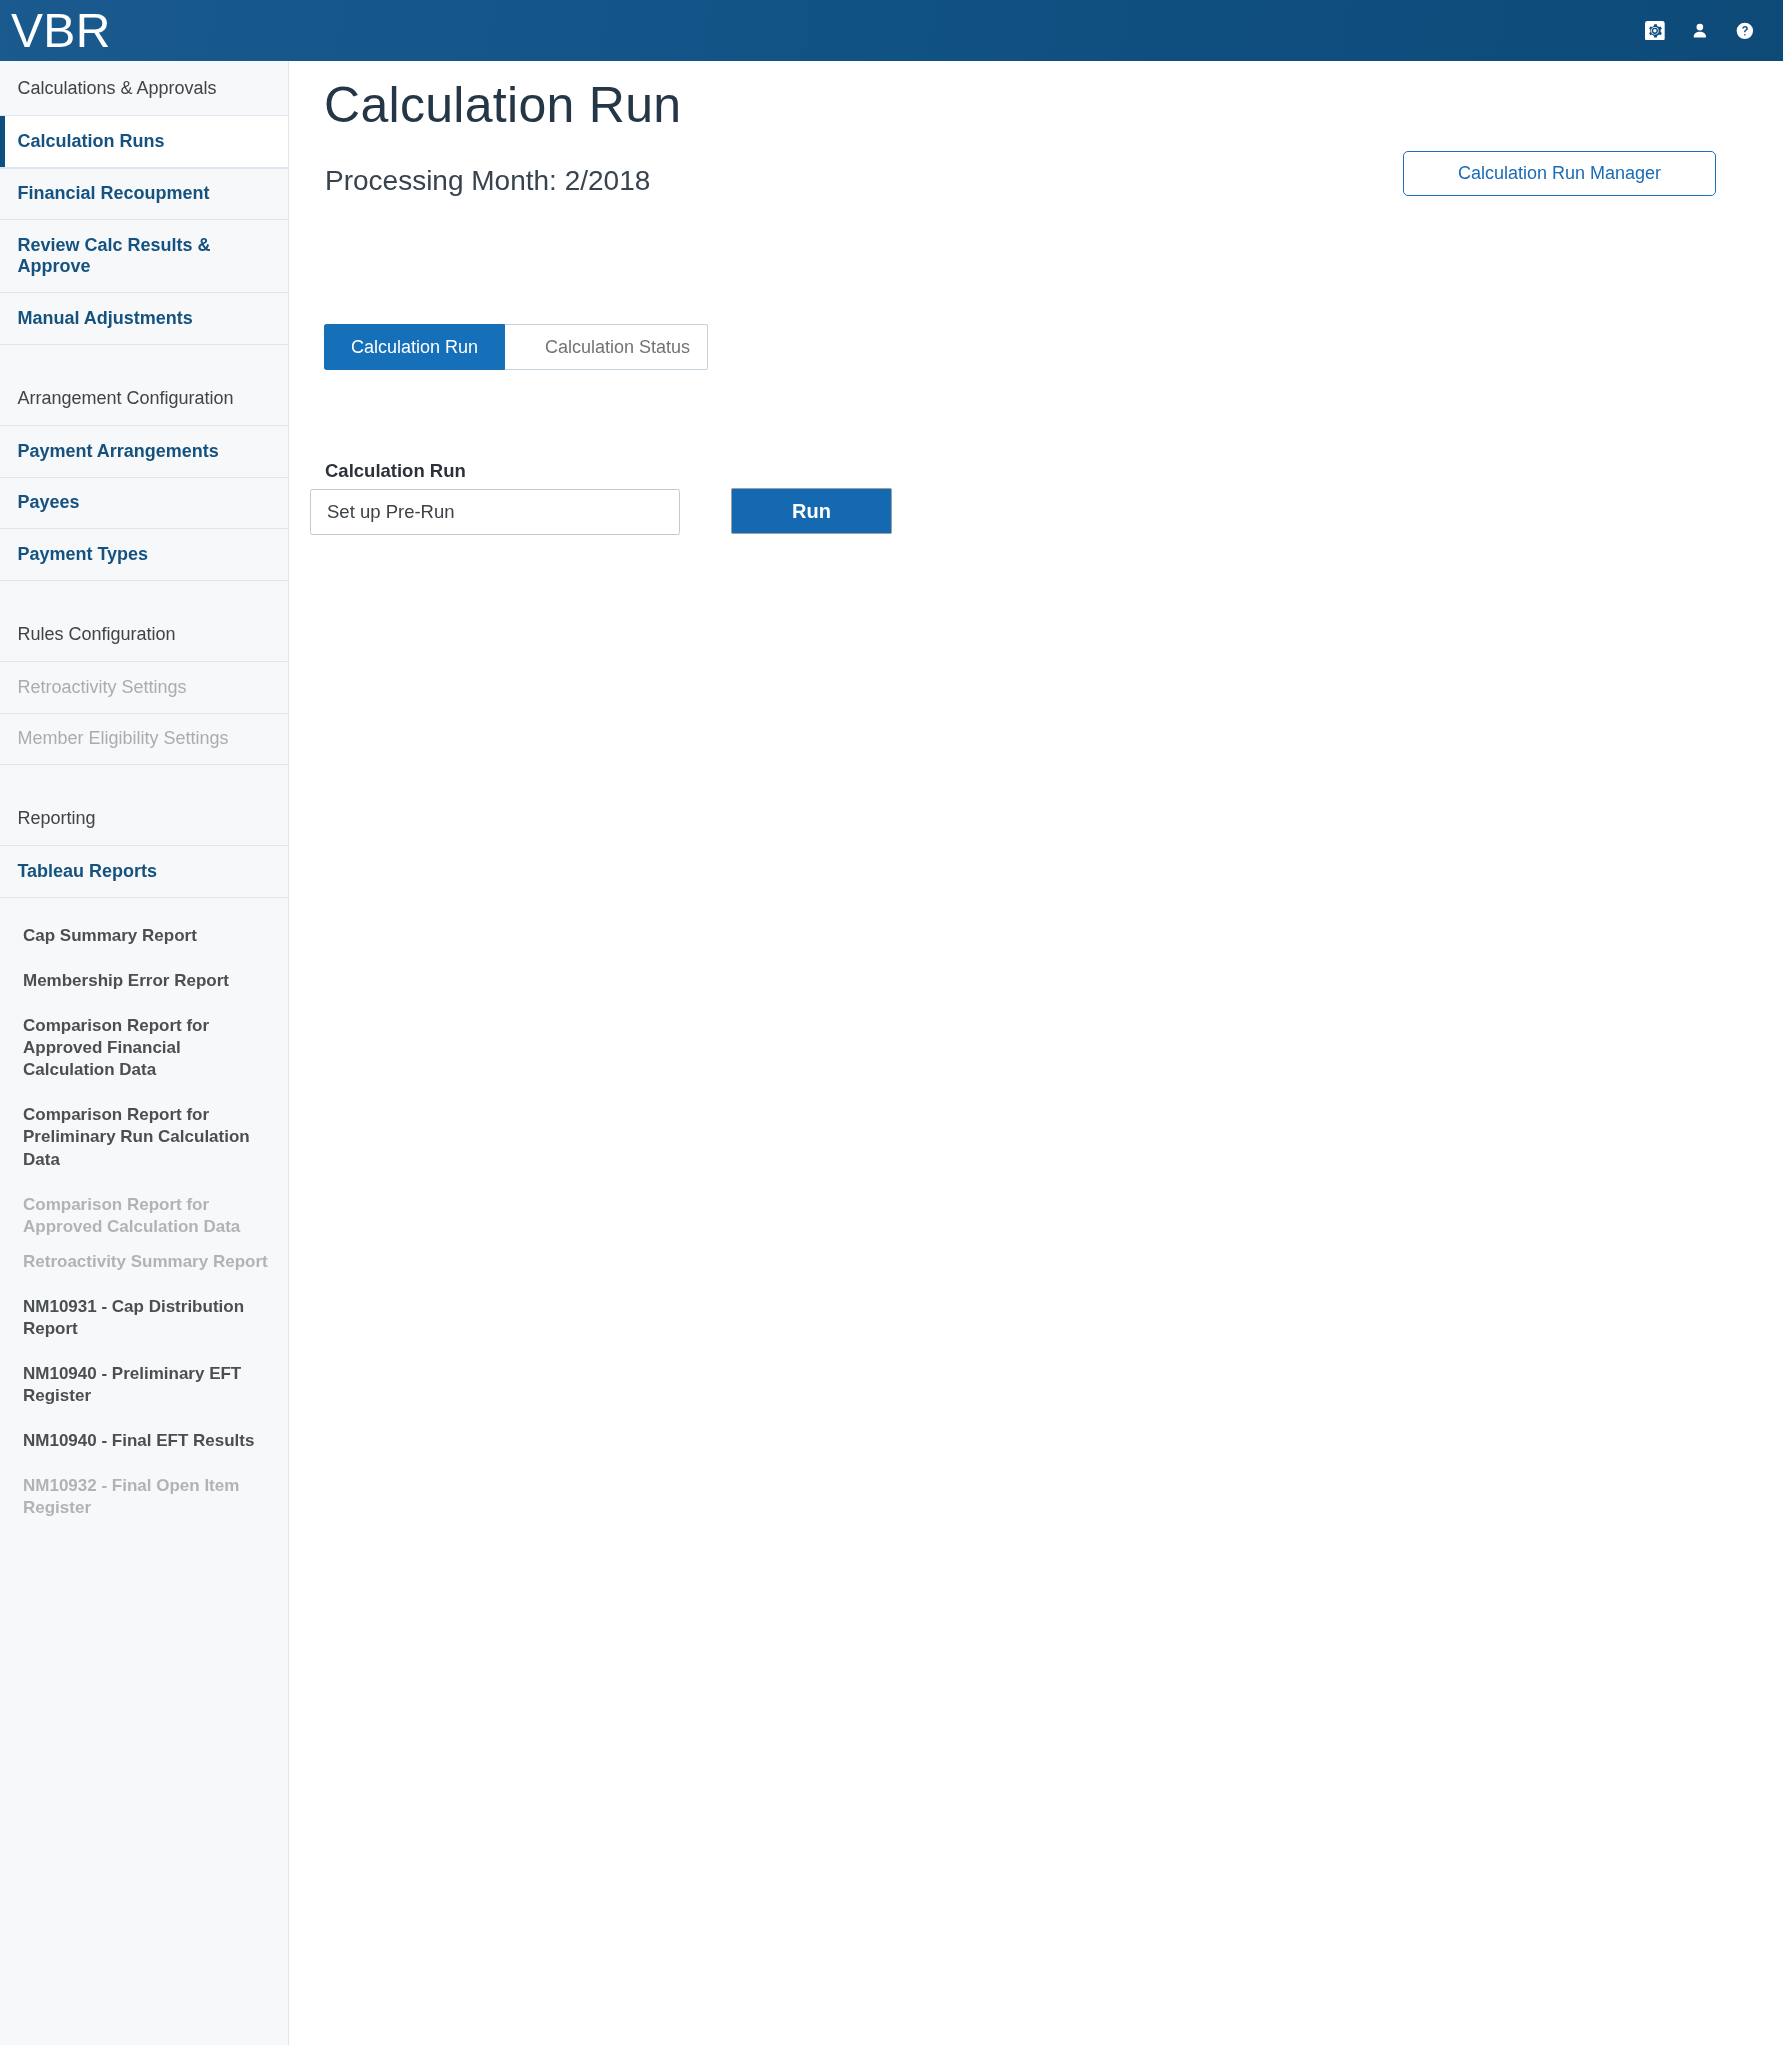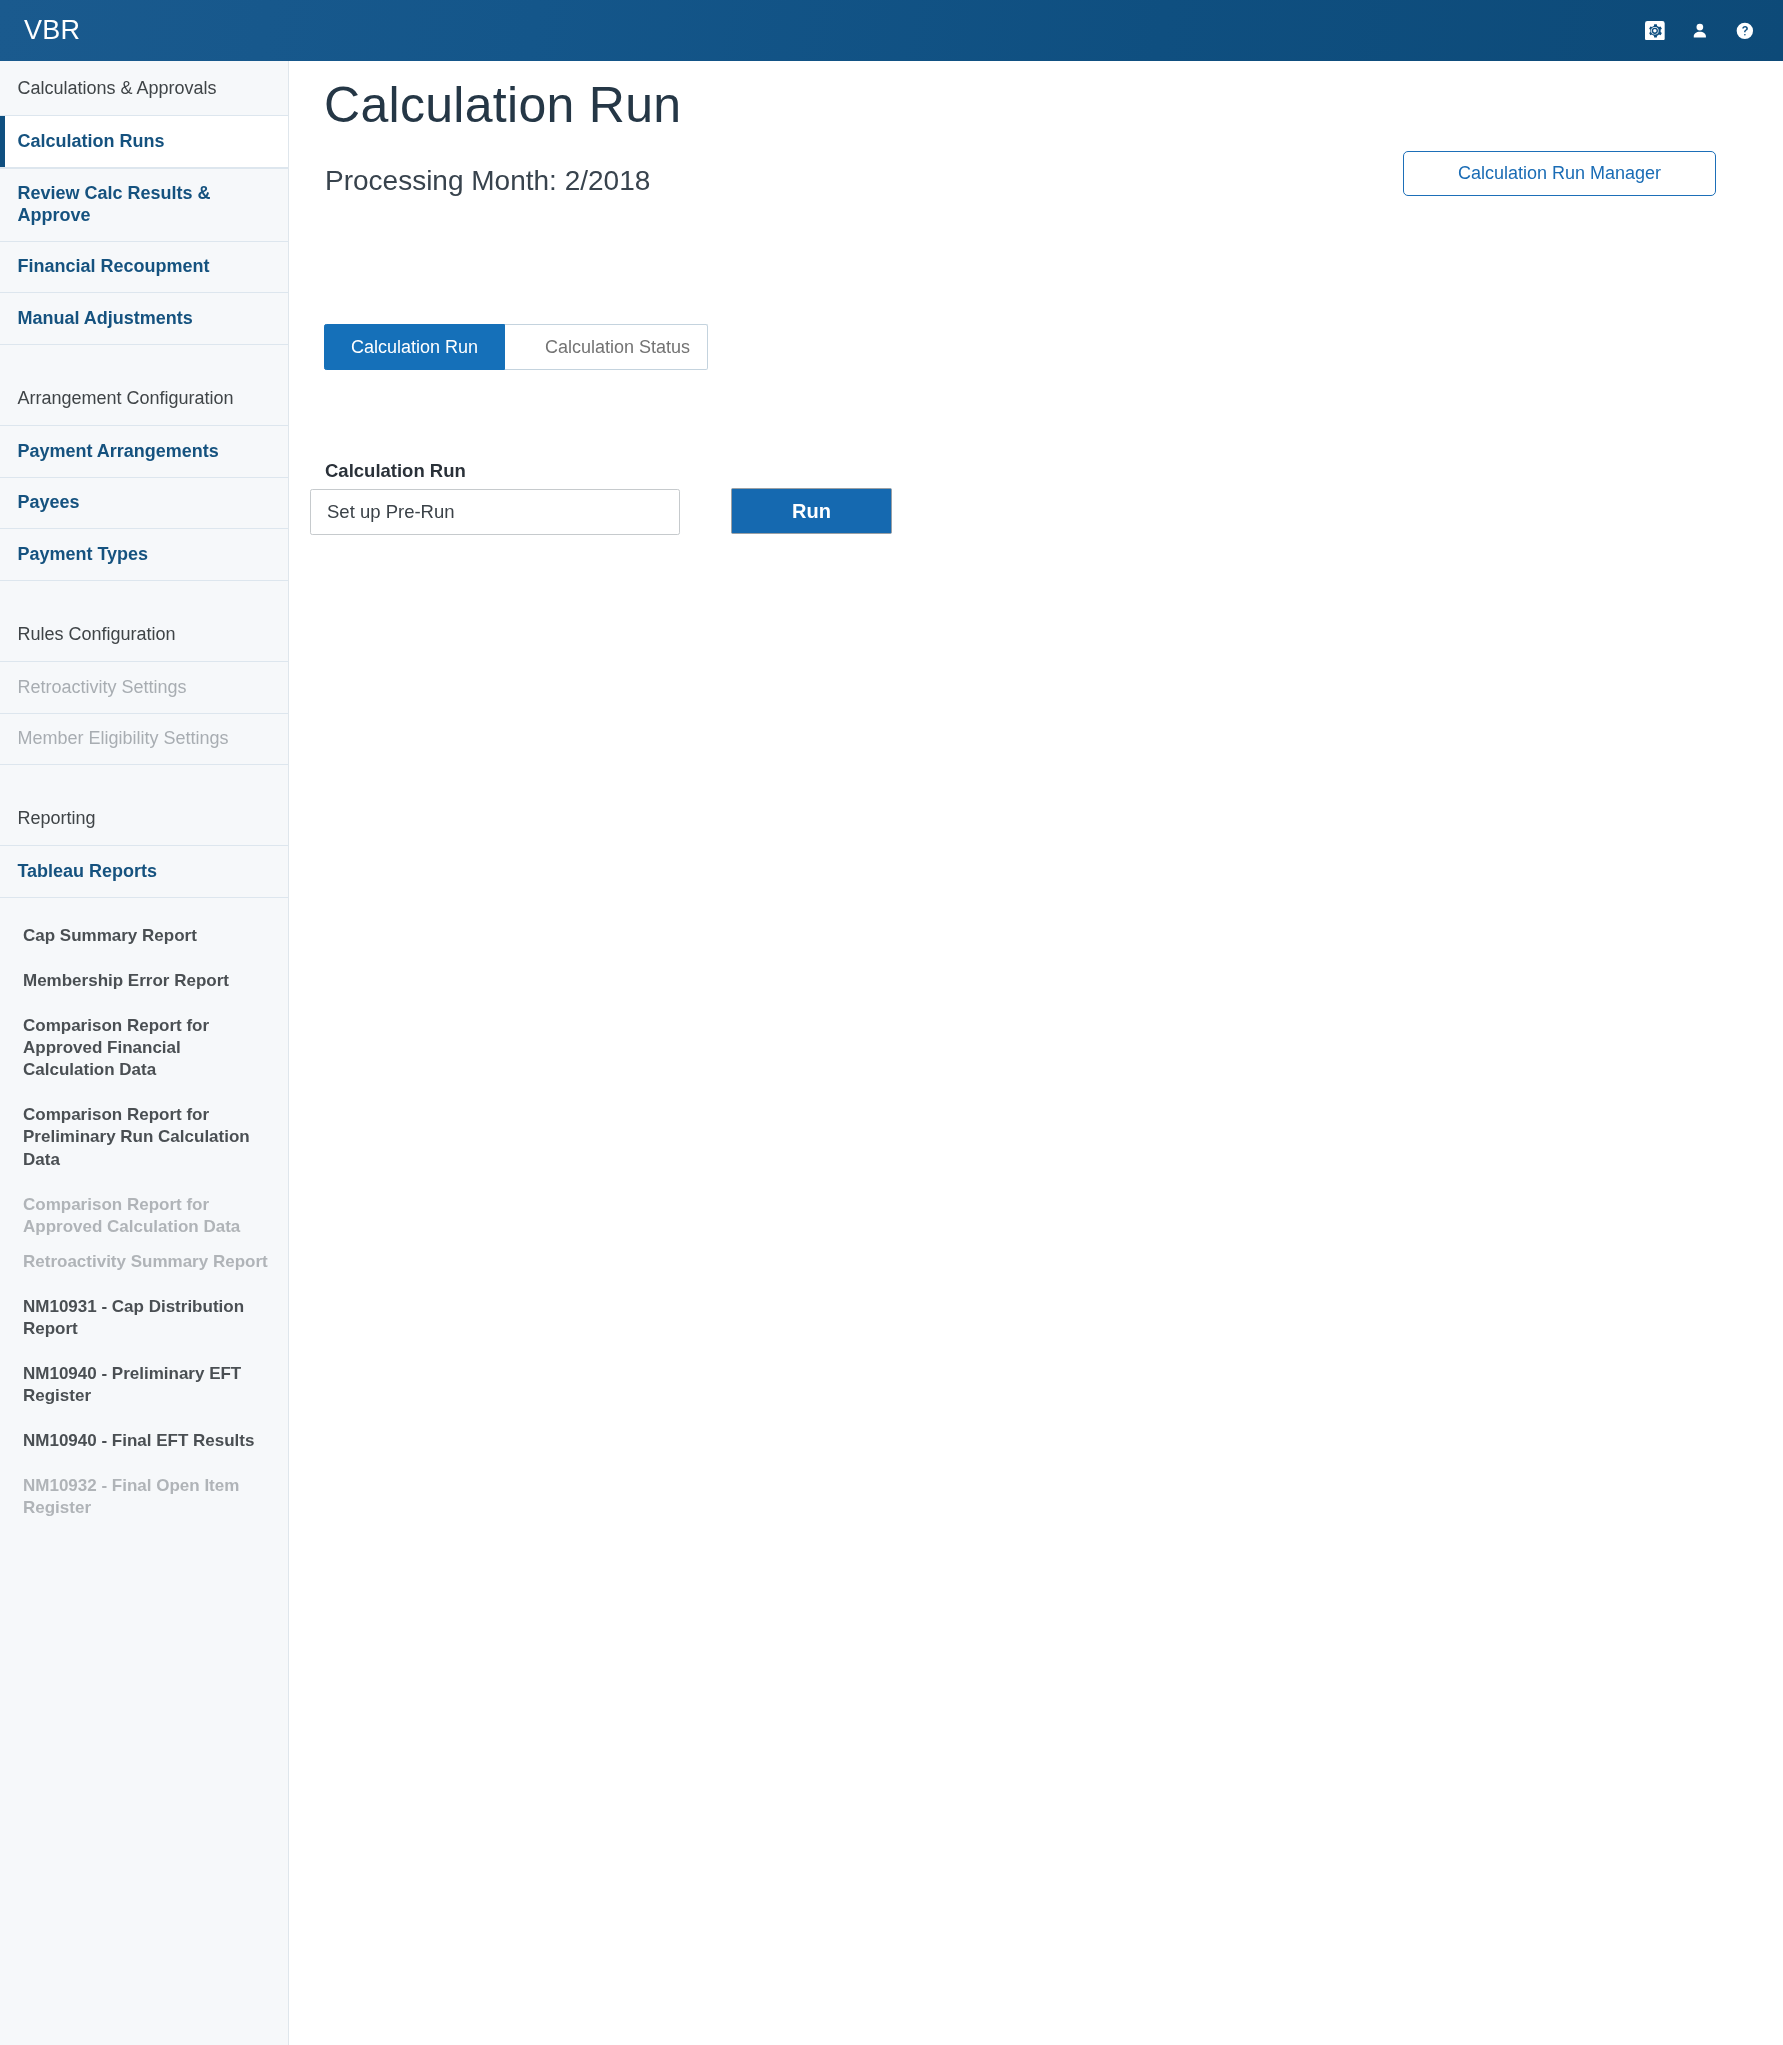--- a/index.html
+++ b/index.html
@@ -16,23 +16,23 @@
     position: absolute;
     top: 0; left: 0;
     width: 1784px;
     height: 61px;
     background: linear-gradient(100deg, #1a5a8e 0%, #14568a 30%, #0f4f80 65%, #0d4a78 100%);
     display: flex;
     align-items: center;
     z-index: 20;
   }
   .brand {
-    margin-left: 24px;
+    margin-left: 11px;
     color: #ffffff;
-    font-size: 27px;
+    font-size: 48px;
     font-weight: 300;
     letter-spacing: 0.3px;
     line-height: 1;
   }
   .topbar-icons {
     position: absolute;
     right: 29px;
     top: 0;
     height: 61px;
     display: flex;
@@ -249,22 +249,22 @@
     </span>
   </div>
 </div>
 
 <nav class="sidebar">
 
 
   <div class="nav-section-head">Calculations &amp; Approvals</div>
 
   <a class="nav-item active">Calculation Runs</a>
+  <a class="nav-item">Financial Recoupment</a>
   <a class="nav-item">Review Calc Results &amp; Approve</a>
-  <a class="nav-item">Financial Recoupment</a>
   <a class="nav-item">Manual Adjustments</a>
 
   <div class="nav-spacer"></div>
 
   <div class="nav-section-head">Arrangement Configuration</div>
 
   <a class="nav-item">Payment Arrangements</a>
   <a class="nav-item">Payees</a>
   <a class="nav-item">Payment Types</a>
 

